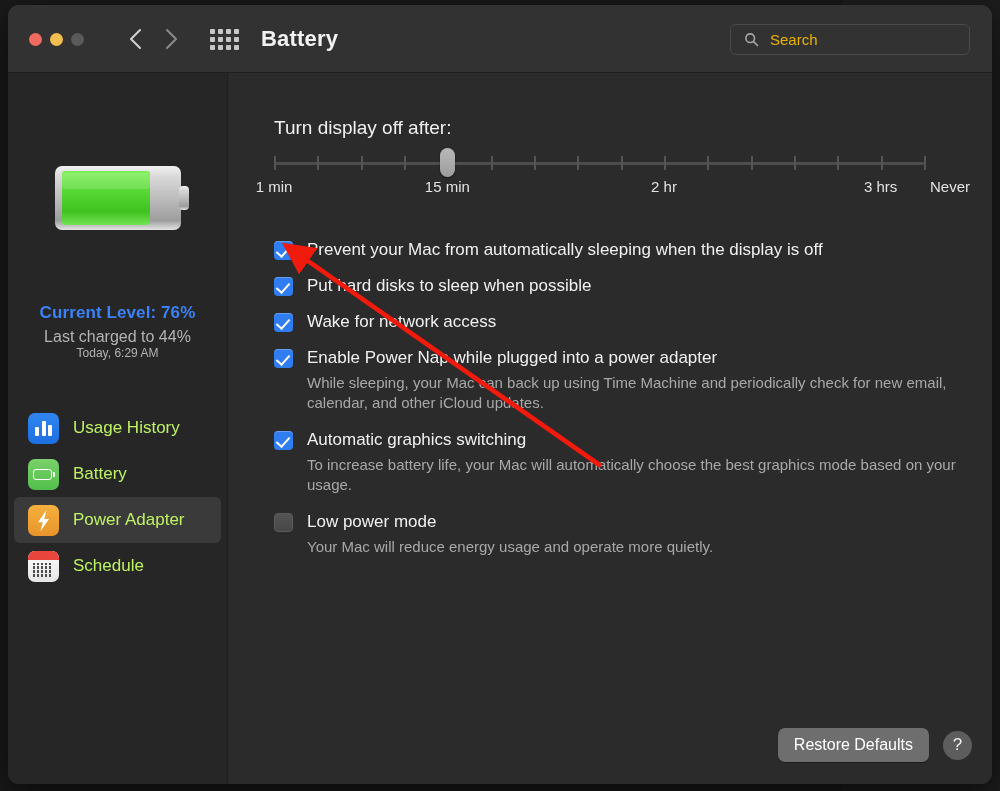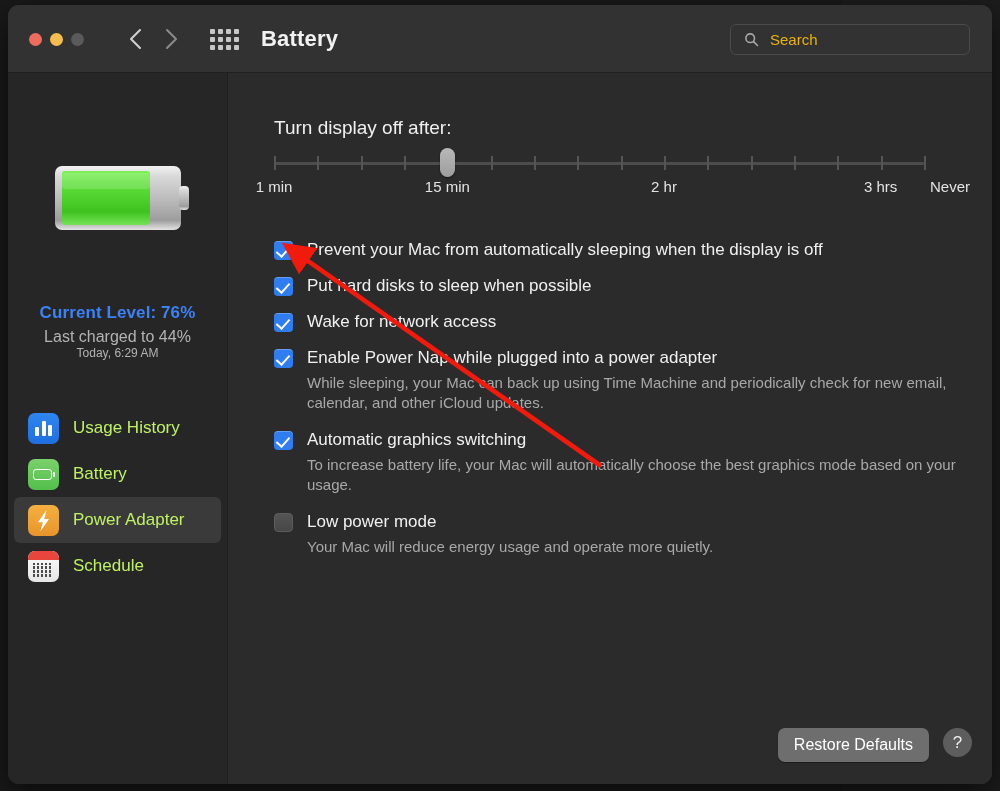--- a/index.html
+++ b/index.html
@@ -132,21 +132,21 @@
     border:solid #fff; border-width: 0 2.4px 2.4px 0; transform: rotate(42deg);
   }
   .optlabel { margin-left: 14px; color:#f0f0f0; font-size: 17px; line-height: 22px; }
   .optdesc {
     margin-left: 33px; margin-top: 4px; color:#a8a8a8; font-size: 15px; line-height: 20px;
     max-width: 680px;
   }
   .opt.spaced { margin-top: 14px; }
   .opt.tight { margin-bottom: 16px; }
 
-  .footer-btns { position:absolute; right: 20px; bottom: 22px; display:flex; gap: 14px; }
+  .footer-btns { position:absolute; right: 20px; bottom: 22px; display:flex; align-items:center; gap: 14px; }
   .btn-restore {
     background: #6e6e6e; color:#fff; font-size: 16px;
     padding: 8px 16px; border-radius: 7px; border: none;
     font-family: "Liberation Sans", sans-serif;
     box-shadow: 0 1px 1px rgba(0,0,0,.35);
   }
   .btn-help {
     width: 29px; height: 29px; border-radius: 50%; background:#5d5d5d; color:#efefef;
     font-size: 17px; display:flex; align-items:center; justify-content:center; border:none;
     font-family: "Liberation Sans", sans-serif;

